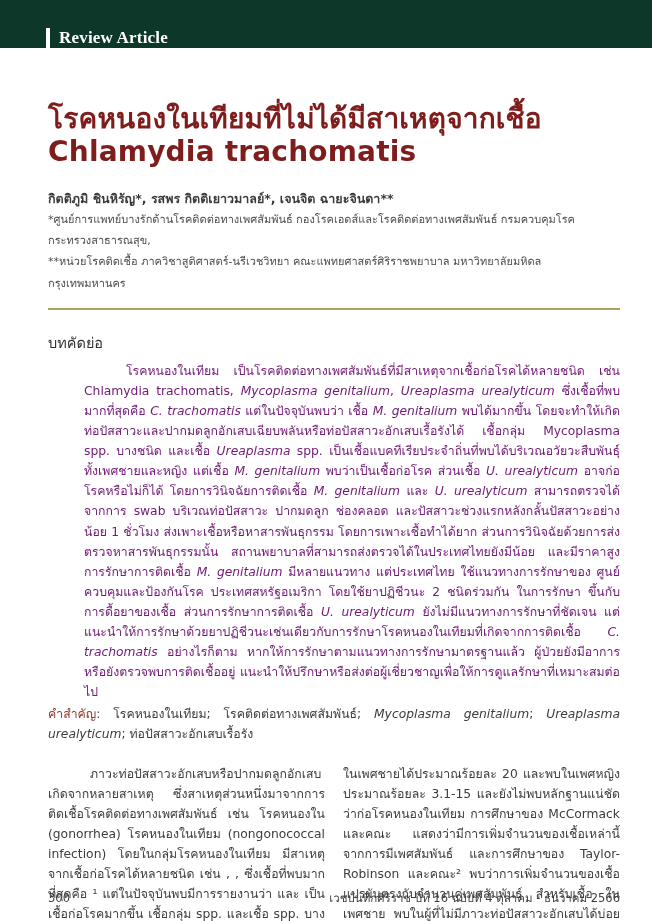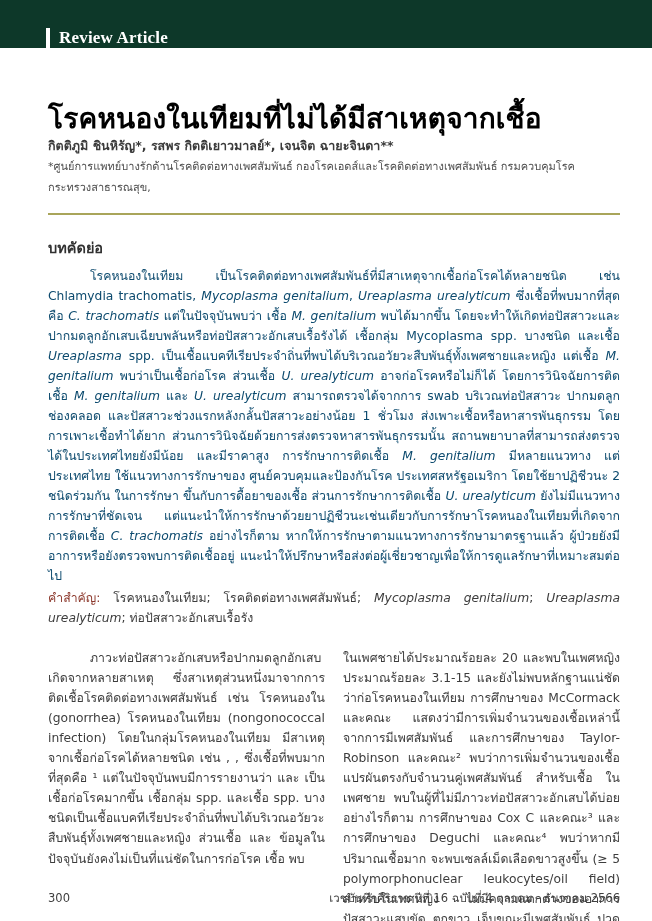--- a/index.html
+++ b/index.html
@@ -30,53 +30,55 @@
     color:#ffffff;
     font-family:"Liberation Serif", serif;
     font-weight:bold;
     font-size:17px;
     letter-spacing:0.2px;
   }
   
   .content { padding:0 32px 0 48px; }
   .title {
     margin-top:55px;
-    color:#000000;
+    color:#7f1d1d;
     font-weight:bold;
     font-size:28px;
     line-height:1.17;
     letter-spacing:0.2px;
   }
   .authors {
+    margin-top:20px;
     font-size:12.5px;
     font-weight:bold;
     color:#3a3a3a;
   }
   .affiliations {
     font-size:11px;
     color:#4e4e4e;
     line-height:1.95;
   }
   .divider {
     margin-top:14px;
     border-top:2px solid #a9a55a;
   }
   .abstract-heading {
     margin-top:21px;
     font-size:14.5px;
-    font-weight:bold;
+    font-weight:normal;
     color:#303030;
   }
   .abstract-body {
     margin-top:7px;
     font-size:12.3px;
     line-height:1.63;
     text-align:justify;
     text-indent:42px;
-    color:#0c4a6e;
+    color:#701a75;
+    margin-left:36px;
   }
   .keywords {
     margin-top:2px;
     font-size:12.3px;
     line-height:1.63;
     text-align:justify;
     color:#3d3d3d;
   }
   .keywords .kw-label {
     color:#8d3a2e;
@@ -120,26 +122,28 @@
 
   <div class="banner">
     <span class="banner-accent"></span>
     <span class="banner-label">Review Article</span>
   </div>
 
   <div class="content">
 
     <h1 class="title">
       <span>โรคหนองในเทียมที่ไม่ได้มีสาเหตุจากเชื้อ</span><br>
+      <span>Chlamydia trachomatis</span>
     </h1>
 
     <div class="authors">กิตติภูมิ ชินหิรัญ*, รสพร กิตติเยาวมาลย์*, เจนจิต ฉายะจินดา**</div>
 
     <div class="affiliations">
       <div>*ศูนย์การแพทย์บางรักด้านโรคติดต่อทางเพศสัมพันธ์ กองโรคเอดส์และโรคติดต่อทางเพศสัมพันธ์ กรมควบคุมโรค กระทรวงสาธารณสุข,</div>
+      <div>**หน่วยโรคติดเชื้อ ภาควิชาสูติศาสตร์-นรีเวชวิทยา คณะแพทยศาสตร์ศิริราชพยาบาล มหาวิทยาลัยมหิดล กรุงเทพมหานคร</div>
     </div>
 
     <div class="divider"></div>
 
     <div class="abstract-heading">บทคัดย่อ</div>
 
     <p class="abstract-body">โรคหนองในเทียม เป็นโรคติดต่อทางเพศสัมพันธ์ที่มีสาเหตุจากเชื้อก่อโรคได้หลายชนิด เช่น Chlamydia trachomatis, <i>Mycoplasma genitalium</i>, <i>Ureaplasma urealyticum</i> ซึ่งเชื้อที่พบมากที่สุดคือ <i>C. trachomatis</i> แต่ในปัจจุบันพบว่า เชื้อ <i>M. genitalium</i> พบได้มากขึ้น โดยจะทำให้เกิดท่อปัสสาวะและปากมดลูกอักเสบเฉียบพลันหรือท่อปัสสาวะอักเสบเรื้อรังได้ เชื้อกลุ่ม Mycoplasma spp. บางชนิด และเชื้อ <i>Ureaplasma</i> spp. เป็นเชื้อแบคทีเรียประจำถิ่นที่พบได้บริเวณอวัยวะสืบพันธุ์ทั้งเพศชายและหญิง แต่เชื้อ <i>M. genitalium</i> พบว่าเป็นเชื้อก่อโรค ส่วนเชื้อ <i>U. urealyticum</i> อาจก่อโรคหรือไม่ก็ได้ โดยการวินิจฉัยการติดเชื้อ <i>M. genitalium</i> และ <i>U. urealyticum</i> สามารถตรวจได้จากการ swab บริเวณท่อปัสสาวะ ปากมดลูก ช่องคลอด และปัสสาวะช่วงแรกหลังกลั้นปัสสาวะอย่างน้อย 1 ชั่วโมง ส่งเพาะเชื้อหรือหาสารพันธุกรรม โดยการเพาะเชื้อทำได้ยาก ส่วนการวินิจฉัยด้วยการส่งตรวจหาสารพันธุกรรมนั้น สถานพยาบาลที่สามารถส่งตรวจได้ในประเทศไทยยังมีน้อย และมีราคาสูง การรักษาการติดเชื้อ <i>M. genitalium</i> มีหลายแนวทาง แต่ประเทศไทย ใช้แนวทางการรักษาของ ศูนย์ควบคุมและป้องกันโรค ประเทศสหรัฐอเมริกา โดยใช้ยาปฏิชีวนะ 2 ชนิดร่วมกัน ในการรักษา ขึ้นกับการดื้อยาของเชื้อ ส่วนการรักษาการติดเชื้อ <i>U. urealyticum</i> ยังไม่มีแนวทางการรักษาที่ชัดเจน แต่แนะนำให้การรักษาด้วยยาปฏิชีวนะเช่นเดียวกับการรักษาโรคหนองในเทียมที่เกิดจากการติดเชื้อ <i>C. trachomatis</i> อย่างไรก็ตาม หากให้การรักษาตามแนวทางการรักษามาตรฐานแล้ว ผู้ป่วยยังมีอาการหรือยังตรวจพบการติดเชื้ออยู่ แนะนำให้ปรึกษาหรือส่งต่อผู้เชี่ยวชาญเพื่อให้การดูแลรักษาที่เหมาะสมต่อไป</p>
 
     <p class="keywords"><span class="kw-label">คำสำคัญ:</span><span> โรคหนองในเทียม; โรคติดต่อทางเพศสัมพันธ์; <i>Mycoplasma genitalium</i>; <i>Ureaplasma urealyticum</i>; ท่อปัสสาวะอักเสบเรื้อรัง</span></p>
 

